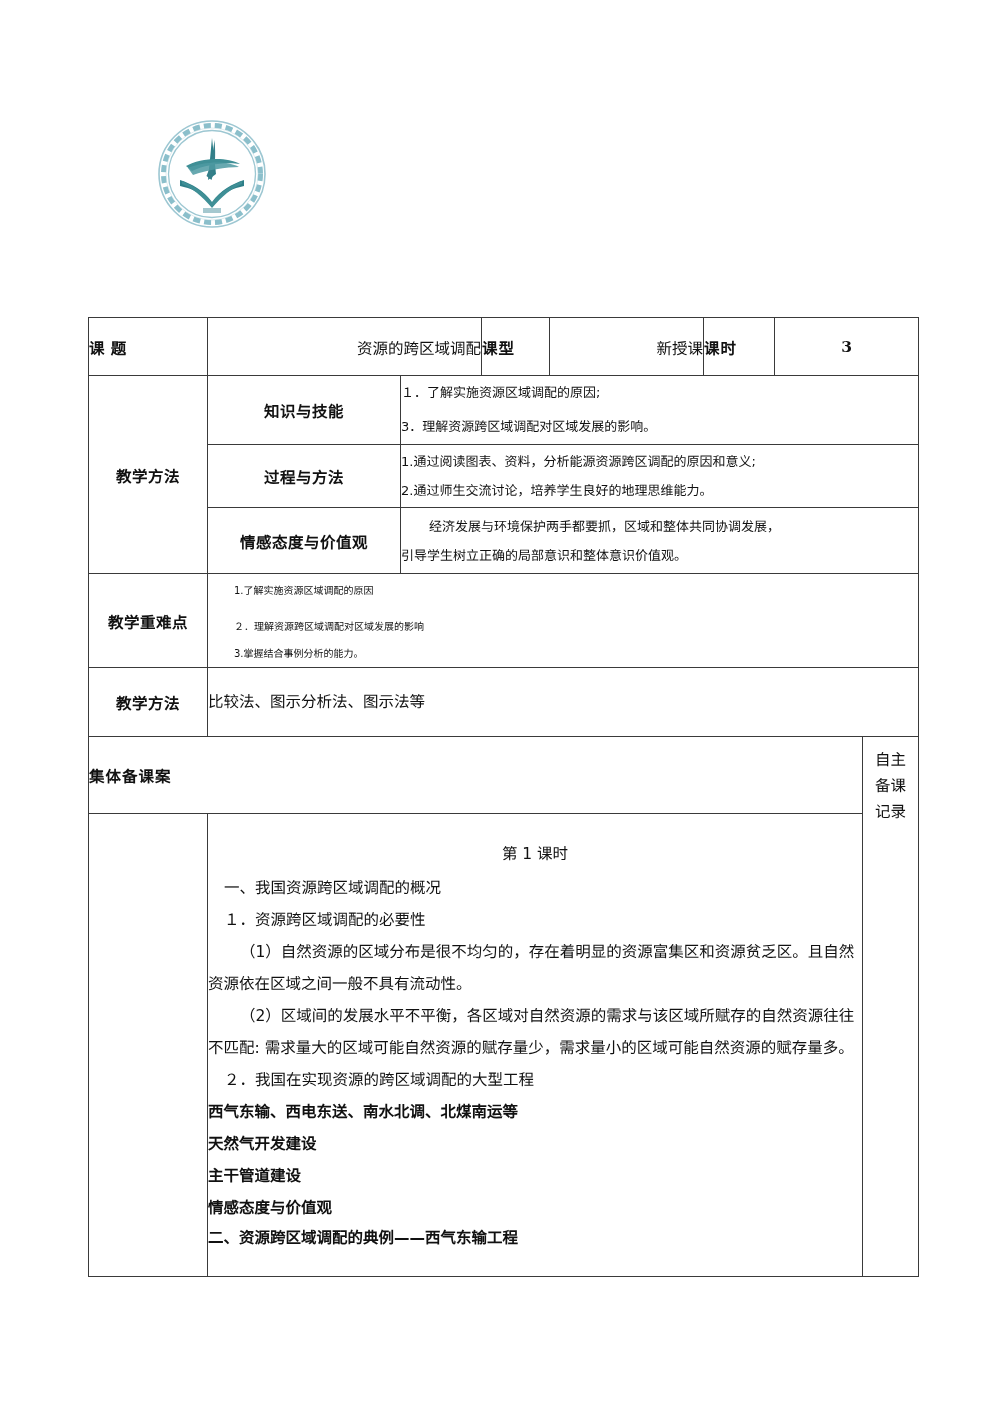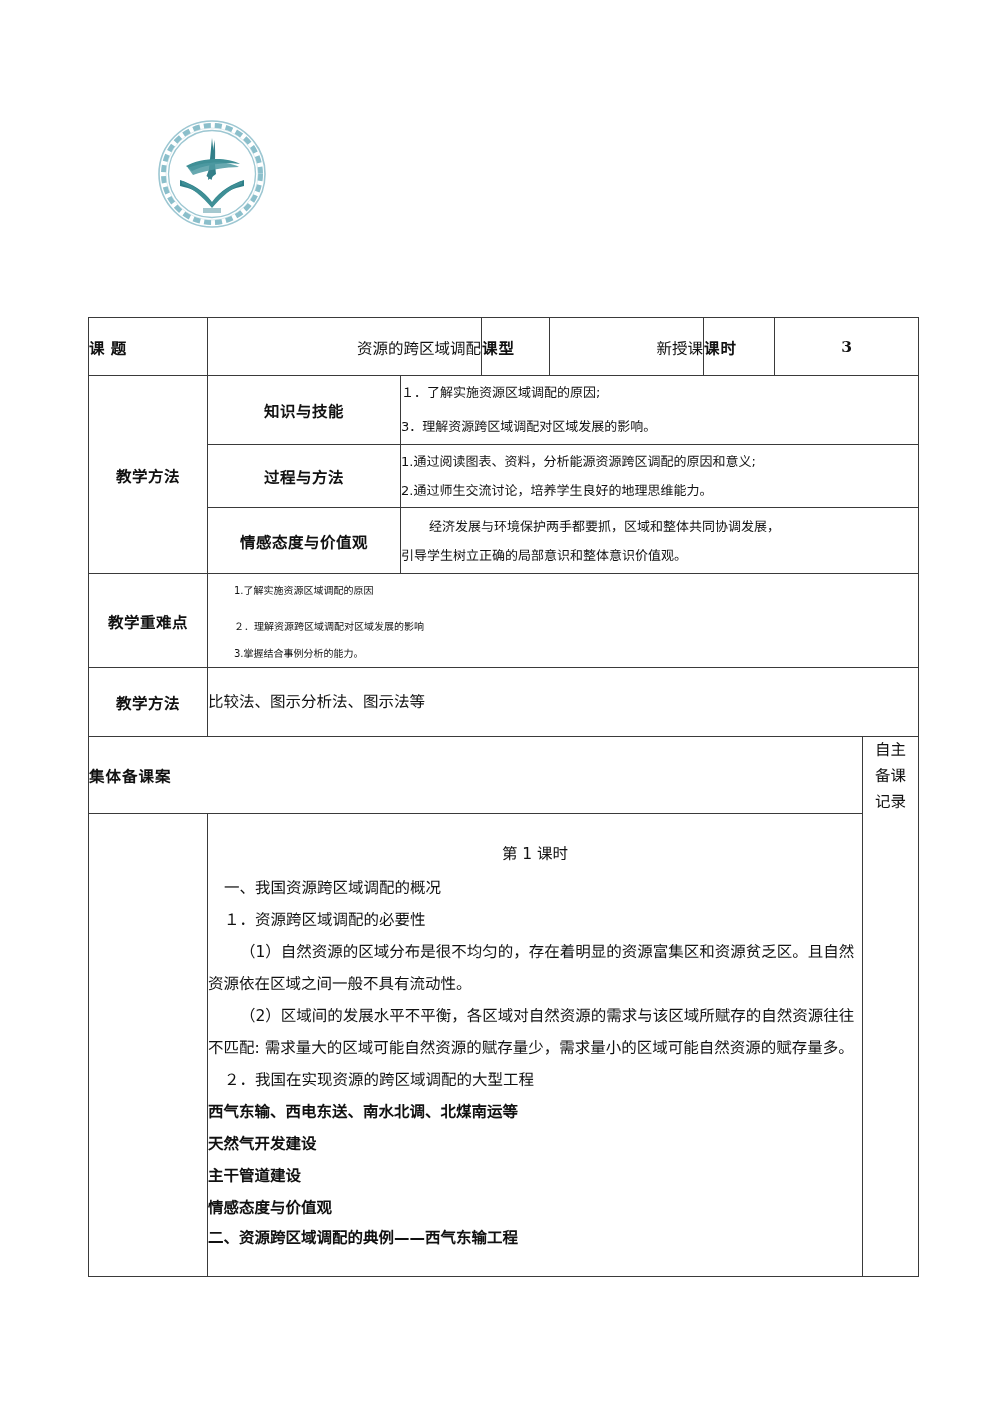--- a/index.html
+++ b/index.html
@@ -227,21 +227,21 @@
     </td>
   </tr>
 
   <tr>
     <td class="lbl-wide" style="height:68px">教学方法</td>
     <td class="val-block" colspan="7">比较法、图示分析法、图示法等</td>
   </tr>
 
   <tr>
     <td class="section-head" colspan="7">集体备课案</td>
-    <td class="vcol" rowspan="2" style="vertical-align:top;">
+    <td class="vcol" rowspan="2" style="vertical-align:top;padding-top:10px">
       <div>自主</div>
       <div>备课</div>
       <div>记录</div>
     </td>
   </tr>
 
   <tr>
     <td class="spacer-col"></td>
     <td class="body-cell" colspan="6" style="height:462px">
       <p class="center-line" style="margin-bottom:2px">第 1 课时</p>

